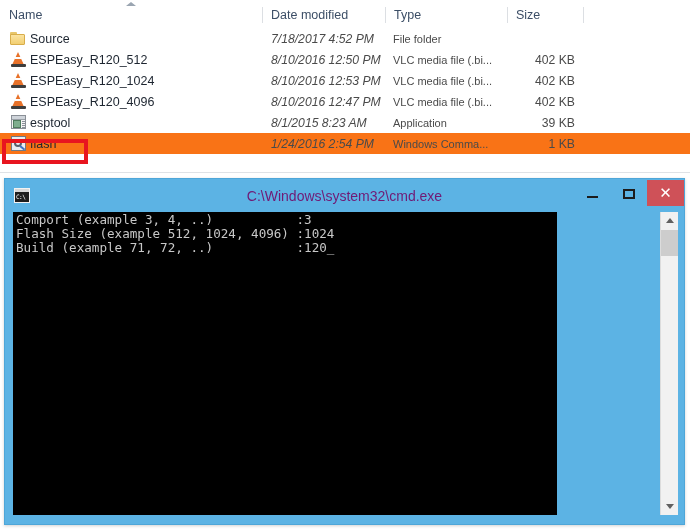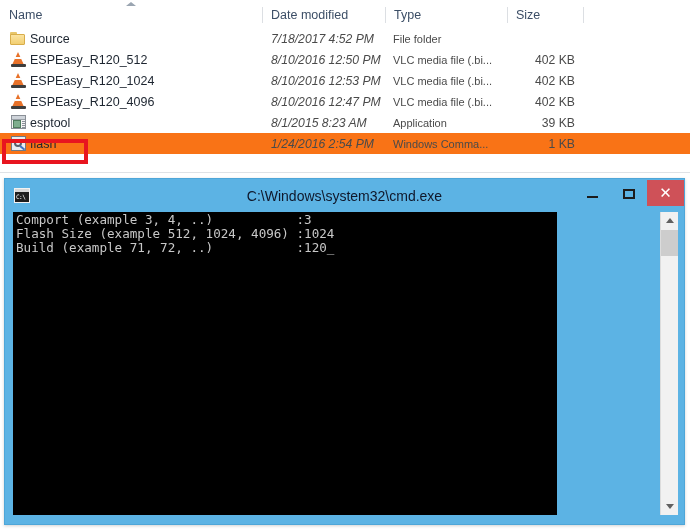--- a/index.html
+++ b/index.html
@@ -288,21 +288,21 @@
     letter-spacing: -0.5px;
   }
   #cmd-title-text {
     position: absolute;
     left: 0; top: 0;
     width: 679px;
     height: 33px;
     line-height: 34px;
     text-align: center;
     font-size: 14px;
-    color: #0f172a;
+    color: #701a75;
     white-space: nowrap;
   }
   .win-btn {
     position: absolute;
     top: 2px;
     height: 25px;
     cursor: default;
   }
   #btn-min {
     left: 570px;

